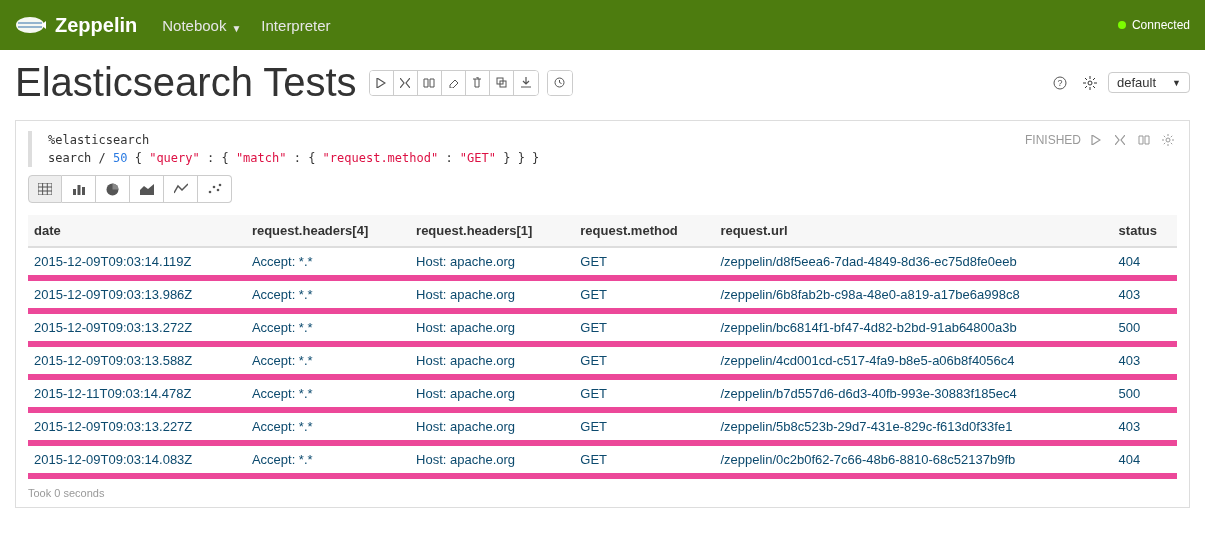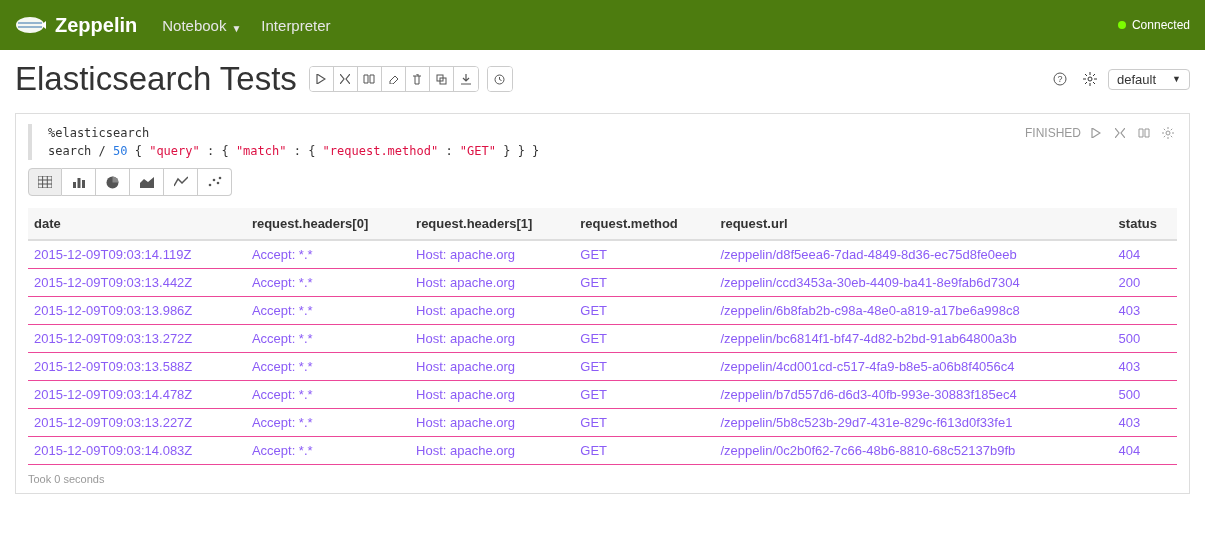--- a/index.html
+++ b/index.html
@@ -5,42 +5,42 @@
 * { box-sizing: border-box; margin: 0; padding: 0; }
 body { font-family: "Helvetica Neue", Helvetica, Arial, sans-serif; font-size: 14px; color: #333; background: #fff; }
 .navbar { background: #4d7c0f; color: #fff; height: 50px; display: flex; align-items: center; padding: 0 15px; }
 .brand { display: flex; align-items: center; font-size: 20px; font-weight: bold; color:#fff; margin-right: 25px; }
 .brand svg { margin-right: 8px; }
 .nav-item { color: #e6e6e6; font-size: 15px; margin-right: 20px; cursor: pointer; display:flex; align-items:flex-end; }
 .nav-item .caret { margin-left:5px; font-size:10px; }
 .nav-right { margin-left: auto; display:flex; align-items:center; color:#fff; font-size:12px; }
 .dot-green { width:8px; height:8px; border-radius:50%; background:#7CFC00; margin-right:6px; display:inline-block; }
 .page-head { padding: 10px 15px 0 15px; display:flex; align-items:center; }
-.page-title { font-size: 33px; font-weight: 400; color:#333; margin-right:12px; }
+.page-title { font-size: 40px; font-weight: 400; color:#333; margin-right:12px; }
 .btn-group { display:inline-flex; border:1px solid #ccc; border-radius:4px; overflow:hidden; margin-right:8px; }
 .icon-btn { width:24px; height:24px; display:flex; align-items:center; justify-content:center; border-right:1px solid #ccc; cursor:pointer; background:#fff; font-size:12px; color:#555; }
 .icon-btn:last-child { border-right:none; }
 .head-right { margin-left:auto; display:flex; align-items:center; gap:6px; }
 .dropdown-btn { border:1px solid #ccc; border-radius:4px; padding:2px 8px; font-size:13px; cursor:pointer; display:flex; align-items:center; gap:16px; }
 .note-area { margin:15px; border:1px solid #ddd; background:#fff; }
 .paragraph { padding:10px 12px 6px 12px; position:relative; }
 .para-head { display:flex; align-items:flex-start; }
 .code-block { flex:1; border-left:4px solid #ddd; padding-left:16px; font-family: Menlo, Monaco, Consolas, monospace; font-size:12px; color:#333; line-height:1.5; white-space: pre; }
 .ck-blue { color:#2a7ae2; }
 .ck-str { color:#d14; }
 .para-status { font-size:12px; color:#999; display:flex; align-items:center; gap:6px; }
 .para-status .icon-btn { border:none; width:18px; height:18px; }
 .viz-tabs { display:flex; margin-top:8px; }
 .viz-tab { width:34px; height:28px; border:1px solid #ccc; border-left:none; display:flex; align-items:center; justify-content:center; cursor:pointer; color:#555; background:#fff; }
 .viz-tab:first-child { border-left:1px solid #ccc; border-top-left-radius:4px; border-bottom-left-radius:4px; }
 .viz-tab:last-child { border-top-right-radius:4px; border-bottom-right-radius:4px; }
 .viz-tab.active { background:#eee; }
 table.data { width:100%; border-collapse:collapse; margin-top:12px; font-size:13px; }
 table.data th { text-align:left; font-weight:bold; padding:8px 6px; border-bottom:2px solid #ddd; background:#f7f7f7; }
-table.data td { padding:6px 6px; border-bottom:1px solid #ec4899; color:#8b5cf6; }
+table.data td { padding:6px 6px; border-bottom:6px solid #ec4899; color:#0c4a6e; }
 .took { font-size:11px; color:#999; margin:2px 12px 8px 12px; }
 svg { display:block; }
 </style>
 </head>
 <body>
 
 <div class="navbar">
   <div class="brand">
     <svg width="32" height="24" viewBox="0 0 32 24">
         <ellipse cx="15" cy="12" rx="14" ry="8" fill="#fff" opacity="0.95"></ellipse>
@@ -201,45 +201,37 @@
             <circle cx="10" cy="7" r="1.3" fill="#555"></circle>
             <circle cx="12" cy="2" r="1.3" fill="#555"></circle>
           </svg>
         </div>
     </div>
 
     <table class="data">
       <thead>
           <tr id="thead-row">
             <th>date</th>
-            <th>request.headers[0]</th>
+            <th>request.headers[4]</th>
             <th>request.headers[1]</th>
             <th>request.method</th>
             <th>request.url</th>
             <th>status</th>
           </tr>
         </thead>
       <tbody id="tbody">
           <tr>
             <td>2015-12-09T09:03:14.119Z</td>
             <td>Accept: *.*</td>
             <td>Host: apache.org</td>
             <td>GET</td>
             <td>/zeppelin/d8f5eea6-7dad-4849-8d36-ec75d8fe0eeb</td>
             <td>404</td>
           </tr>
           <tr>
-            <td>2015-12-09T09:03:13.442Z</td>
-            <td>Accept: *.*</td>
-            <td>Host: apache.org</td>
-            <td>GET</td>
-            <td>/zeppelin/ccd3453a-30eb-4409-ba41-8e9fab6d7304</td>
-            <td>200</td>
-          </tr>
-          <tr>
             <td>2015-12-09T09:03:13.986Z</td>
             <td>Accept: *.*</td>
             <td>Host: apache.org</td>
             <td>GET</td>
             <td>/zeppelin/6b8fab2b-c98a-48e0-a819-a17be6a998c8</td>
             <td>403</td>
           </tr>
           <tr>
             <td>2015-12-09T09:03:13.272Z</td>
             <td>Accept: *.*</td>
@@ -250,21 +242,21 @@
           </tr>
           <tr>
             <td>2015-12-09T09:03:13.588Z</td>
             <td>Accept: *.*</td>
             <td>Host: apache.org</td>
             <td>GET</td>
             <td>/zeppelin/4cd001cd-c517-4fa9-b8e5-a06b8f4056c4</td>
             <td>403</td>
           </tr>
           <tr>
-            <td>2015-12-09T09:03:14.478Z</td>
+            <td>2015-12-11T09:03:14.478Z</td>
             <td>Accept: *.*</td>
             <td>Host: apache.org</td>
             <td>GET</td>
             <td>/zeppelin/b7d557d6-d6d3-40fb-993e-30883f185ec4</td>
             <td>500</td>
           </tr>
           <tr>
             <td>2015-12-09T09:03:13.227Z</td>
             <td>Accept: *.*</td>
             <td>Host: apache.org</td>

